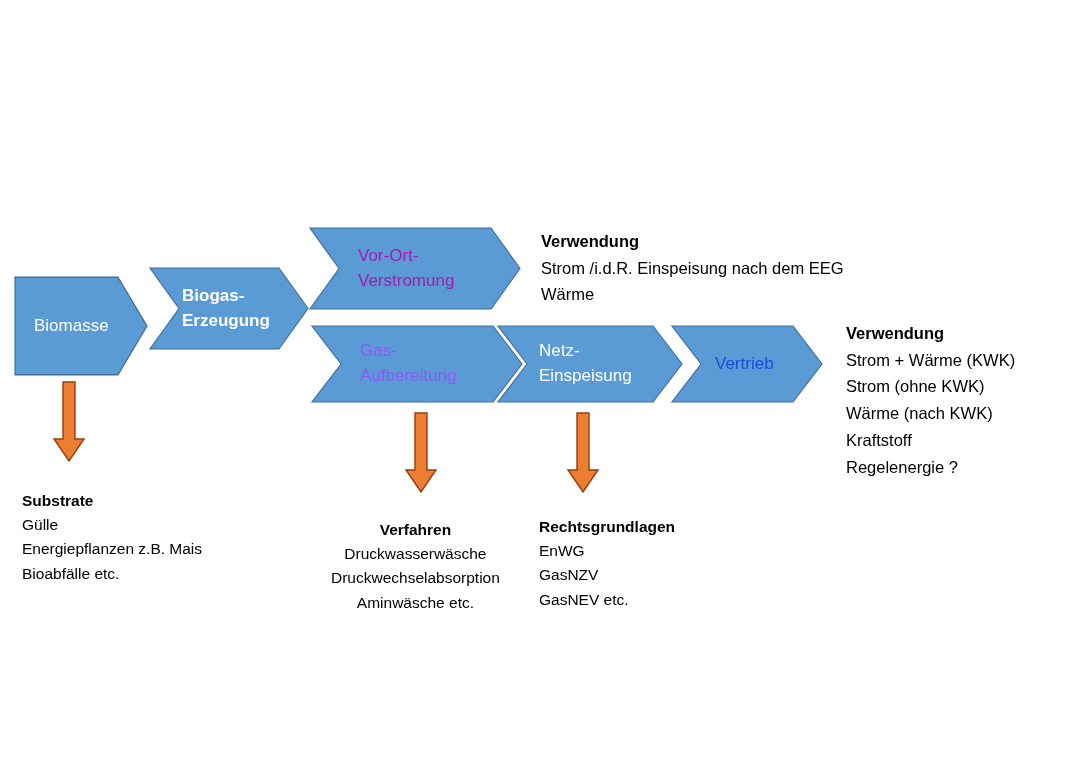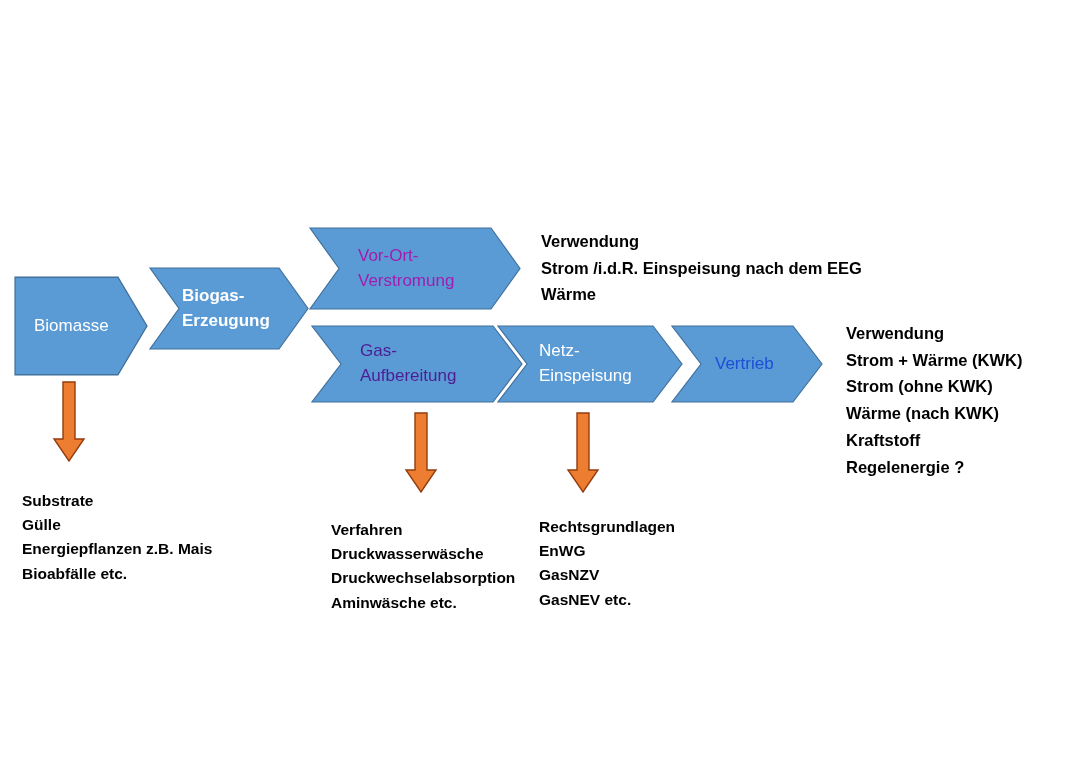--- a/index.html
+++ b/index.html
@@ -89,21 +89,21 @@
     line-height: 1.56;
     color: #000000;
     white-space: nowrap;
   }
   .textblock .tb-head {
     font-weight: bold;
     display: block;
   }
   .textblock .tb-line {
     display: block;
-    font-weight: bold;
+    font-weight: normal;
   }
   .textblock.big {
     font-size: 16.5px;
     line-height: 1.62;
   }
 </style>
 </head>
 <body style="background: rgb(255, 255, 255);">
 
 <div id="canvas">
@@ -129,21 +129,21 @@
       <path d="M1,1 L182,1 L211,41.5 L182,82 L1,82 L30,41.5 Z" fill="#5B9BD5" stroke="#41719C" stroke-width="1.2"></path>
     </svg>
     <div class="chev-label" style="padding-left: 49px; color: #a21caf;">Vor-Ort-
 Verstromung</div>
   </div>
 
   <div class="chev" style="left:311px; top:325px; width:212px; height:78px;">
     <svg viewBox="0 0 212 78" preserveAspectRatio="none">
       <path d="M1,1 L182,1 L211,39 L182,77 L1,77 L30,39 Z" fill="#5B9BD5" stroke="#41719C" stroke-width="1.2"></path>
     </svg>
-    <div class="chev-label" style="padding-left: 49px; color: #4c1d95;">Gas-
+    <div class="chev-label" style="padding-left: 49px; color: #8b5cf6;">Gas-
 Aufbereitung</div>
   </div>
 
   <div class="chev" style="left:497px; top:325px; width:186px; height:78px;">
     <svg viewBox="0 0 186 78" preserveAspectRatio="none">
       <path d="M1,1 L156,1 L185,39 L156,77 L1,77 L30,39 Z" fill="#5B9BD5" stroke="#41719C" stroke-width="1.2"></path>
     </svg>
     <div class="chev-label" style="padding-left: 42px; color: rgb(255, 255, 255);">Netz-
 Einspeisung</div>
   </div>
@@ -188,21 +188,21 @@
     <span class="tb-line">Regelenergie ?</span>
   </div>
 
   <div class="textblock" style="left:22px; top:489px;">
     <span class="tb-head">Substrate</span>
     <span class="tb-line">Gülle</span>
     <span class="tb-line">Energiepflanzen z.B. Mais</span>
     <span class="tb-line">Bioabfälle etc.</span>
   </div>
 
-  <div class="textblock" style="left:331px; top:518px;">
+  <div class="textblock" style="left:331px; top:518px;text-align:center;">
     <span class="tb-head">Verfahren</span>
     <span class="tb-line">Druckwasserwäsche</span>
     <span class="tb-line">Druckwechselabsorption</span>
     <span class="tb-line">Aminwäsche etc.</span>
   </div>
 
   <div class="textblock" style="left:539px; top:515px;">
     <span class="tb-head">Rechtsgrundlagen</span>
     <span class="tb-line">EnWG</span>
     <span class="tb-line">GasNZV</span>

